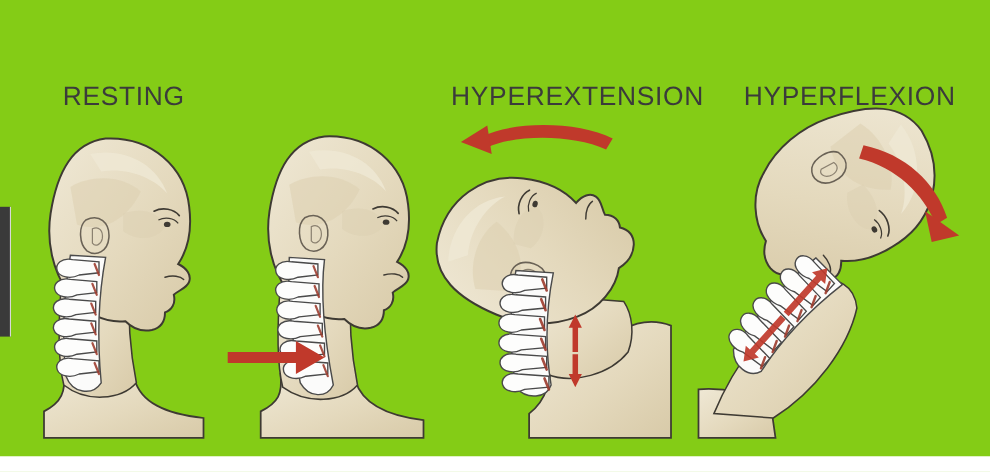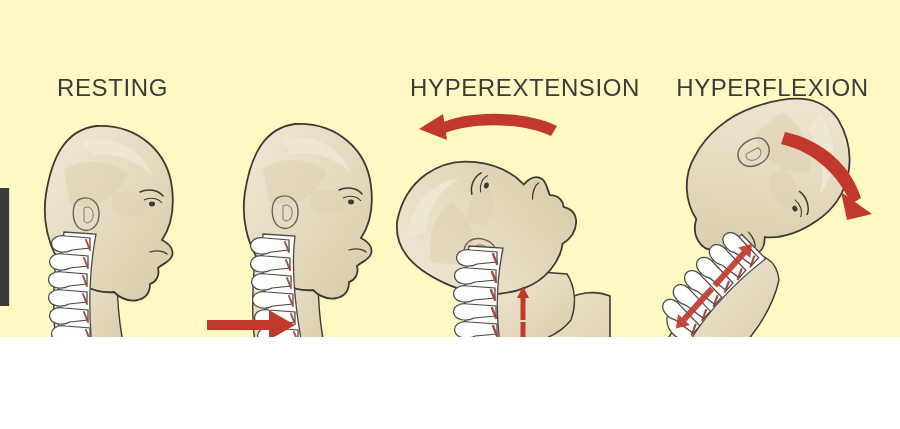--- a/index.html
+++ b/index.html
@@ -4,22 +4,22 @@
 <title>Whiplash Phases Illustration</title>
 <style>
   html, body {
     margin: 0;
     padding: 0;
     background: #ffffff;
   }
   #figure-root {
     position: relative;
     width: 900px;
-    height: 337px;
-    background: #fef9c3;
+    height: 415px;
+    background: #84cc16;
     font-family: "Liberation Sans", sans-serif;
     overflow: hidden;
   }
   .edge-bar {
     position: absolute;
     left: 0;
     top: 188px;
     width: 9px;
     height: 118px;
     background: #3a3a3a;

